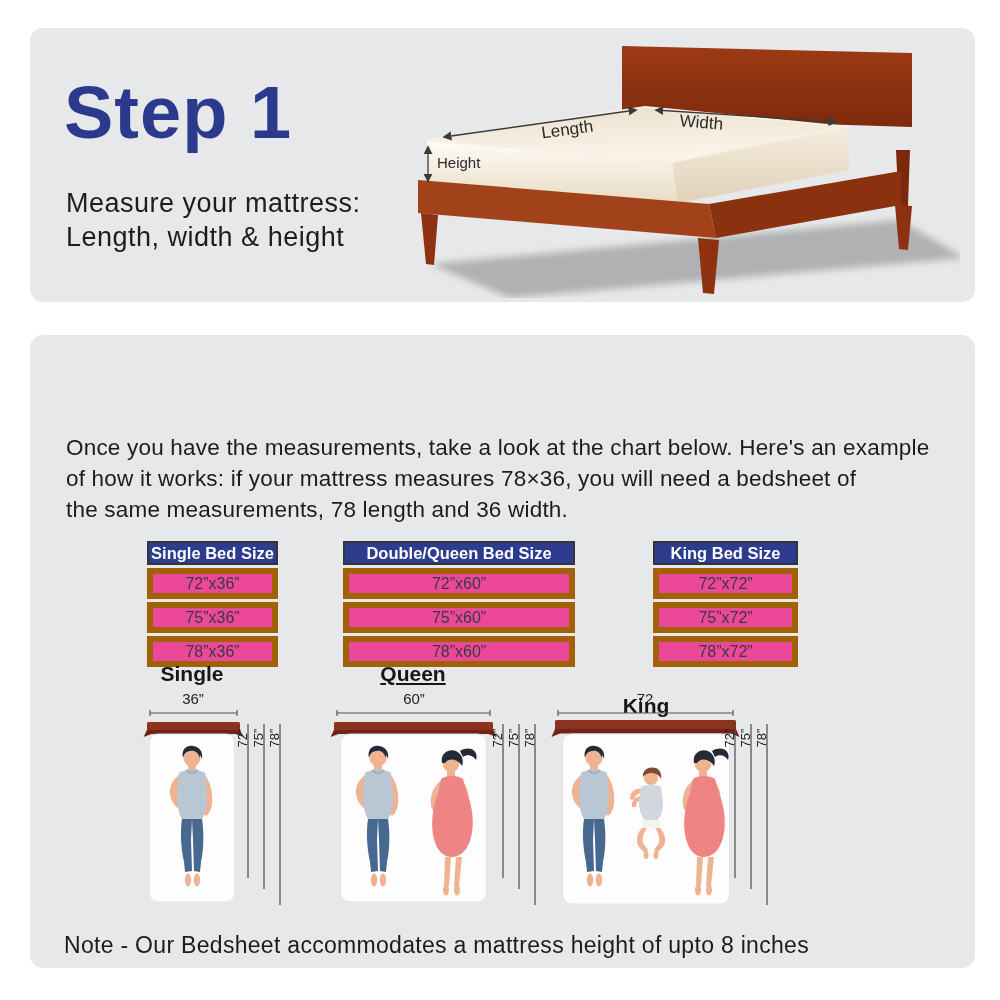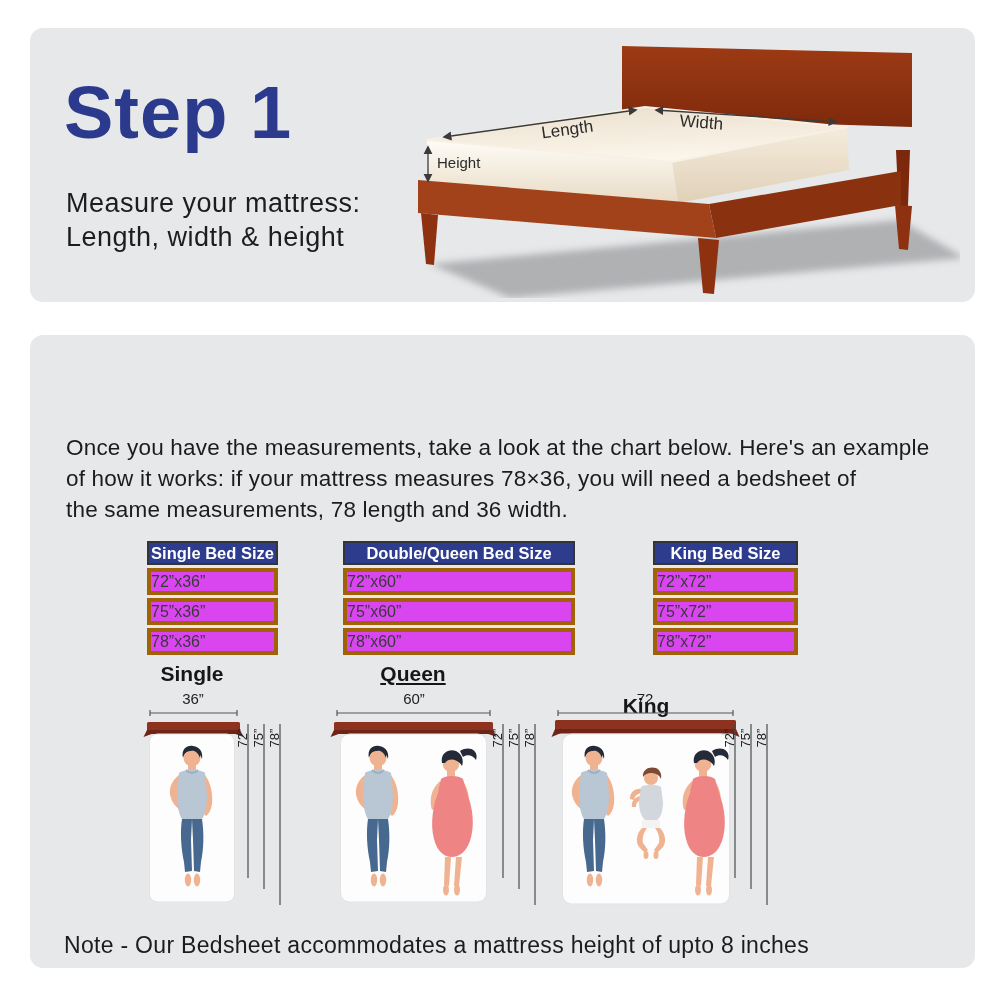--- a/index.html
+++ b/index.html
@@ -6,22 +6,22 @@
     font-family:"Liberation Sans", sans-serif;overflow:hidden;}
   .abs{position:absolute;}
   .card{background:#e7e8ea;border-radius:13px;}
   .step-title{font-size:74px;font-weight:700;color:#2b3a8c;letter-spacing:1px;line-height:1;}
   .sub{font-size:27px;color:#1d1d1d;line-height:34px;letter-spacing:.5px;}
   .para{font-size:22.5px;color:#1c1c1c;line-height:31px;letter-spacing:.2px;}
   .note{font-size:23px;color:#1c1c1c;letter-spacing:.3px;}
   .size-table{position:absolute;}
   .size-table .hdr{height:20px;line-height:20px;border:2px solid #33353a;background:#2e3c8e;
     color:#ffffff;font-weight:700;font-size:16.5px;text-align:center;}
-  .size-table .row{height:19px;line-height:19px;border:4px solid #a16207;background:#d946ef;
-    color:#3a3a3a;font-size:16px;text-align:left;margin-top:3px;}
+  .size-table .row{height:19px;line-height:19px;border:6px solid #a16207;background:#ec4899;
+    color:#3a3a3a;font-size:16px;text-align:center;margin-top:3px;}
   .diag-label{font-size:21px;font-weight:700;color:#161616;text-align:center;width:120px;}
   svg text{font-family:"Liberation Sans", sans-serif;}
 </style>
 </head>
 <body>
 
 <svg width="0" height="0" style="position:absolute">
   <defs>
     <marker id="arr" viewBox="0 0 8 8" refX="6.5" refY="4" markerWidth="7" markerHeight="7" orient="auto-start-reverse">
       <path d="M0,0 L8,4 L0,8 Z" fill="#3a3a3a"></path>

